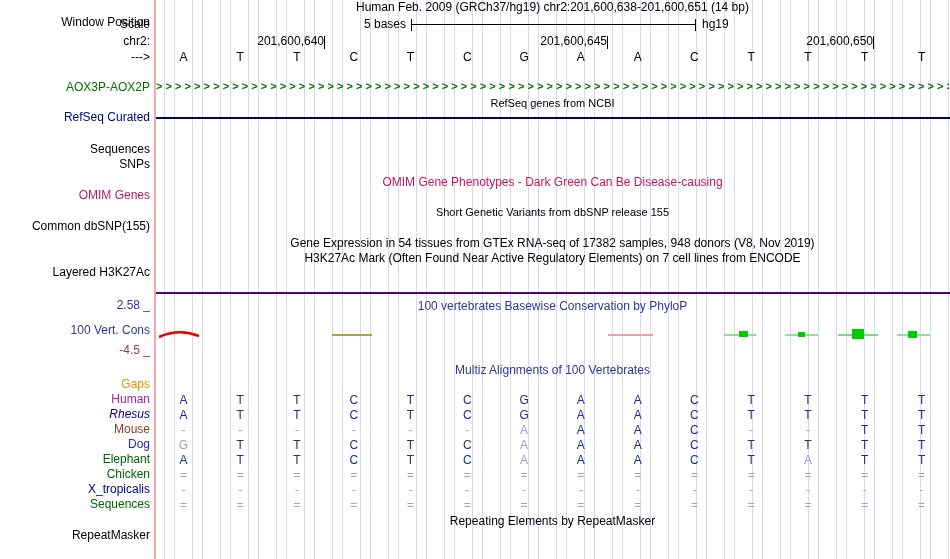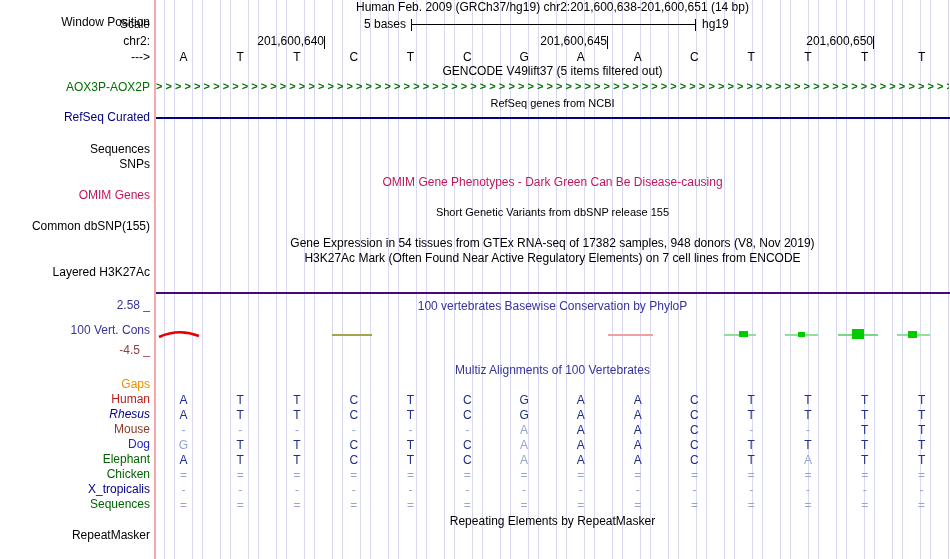--- a/index.html
+++ b/index.html
@@ -86,21 +86,20 @@
       <div class="cell">G</div>
       <div class="cell">A</div>
       <div class="cell">A</div>
       <div class="cell">C</div>
       <div class="cell">T</div>
       <div class="cell">T</div>
       <div class="cell">T</div>
       <div class="cell">T</div>
     </div>
 
-  <div class="ct" style="top:65px">GENCODE V49lift37 (5 items filtered out)</div>
   <div class="ll green" style="top:81px">AOX3P-AOX2P</div>
   <div id="gene-arrows">&gt;&gt;&gt;&gt;&gt;&gt;&gt;&gt;&gt;&gt;&gt;&gt;&gt;&gt;&gt;&gt;&gt;&gt;&gt;&gt;&gt;&gt;&gt;&gt;&gt;&gt;&gt;&gt;&gt;&gt;&gt;&gt;&gt;&gt;&gt;&gt;&gt;&gt;&gt;&gt;&gt;&gt;&gt;&gt;&gt;&gt;&gt;&gt;&gt;&gt;&gt;&gt;&gt;&gt;&gt;&gt;&gt;&gt;&gt;&gt;&gt;&gt;&gt;&gt;&gt;&gt;&gt;&gt;&gt;&gt;&gt;&gt;&gt;&gt;&gt;&gt;&gt;&gt;&gt;&gt;&gt;&gt;&gt;&gt;&gt;&gt;&gt;&gt;&gt;&gt;&gt;&gt;&gt;&gt;&gt;&gt;&gt;&gt;&gt;&gt;&gt;&gt;&gt;&gt;&gt;&gt;&gt;&gt;&gt;&gt;</div>
 
   <div class="ct small" style="top:97px">RefSeq genes from NCBI</div>
   <div class="ll navy" style="top:111px">RefSeq Curated</div>
   <div id="refseq-line"></div>
 
   <div class="ll" style="top:143px">Sequences</div>
   <div class="ll" style="top:158px">SNPs</div>
 
@@ -131,21 +130,21 @@
       <div class="mark" style="left: 798px; top: 332px; width: 7px; height: 5px; background: rgb(0, 204, 0);"></div>
       <div class="mark" style="left: 838px; top: 334px; width: 40px; height: 2px; background: rgb(122, 216, 132);"></div>
       <div class="mark" style="left: 852px; top: 329px; width: 12px; height: 10px; background: rgb(0, 204, 0);"></div>
       <div class="mark" style="left: 897px; top: 334px; width: 33px; height: 2px; background: rgb(144, 224, 152);"></div>
       <div class="mark" style="left: 908px; top: 331px; width: 9px; height: 7px; background: rgb(0, 204, 0);"></div>
     </div>
 
   <div class="ct tblue" style="top:364px">Multiz Alignments of 100 Vertebrates</div>
   <div class="ll orange" style="top:378px">Gaps</div>
   <div id="species-labels">
-      <div class="ll" style="top: 393px; color: #b91c1c;">Human</div>
+      <div class="ll" style="top: 393px; color: #a21caf;">Human</div>
       <div class="ll" style="top: 408px; color: rgb(0, 0, 139); font-style: italic;">Rhesus</div>
       <div class="ll" style="top: 423px; color: rgb(139, 58, 38);">Mouse</div>
       <div class="ll" style="top: 438px; color: rgb(36, 36, 200);">Dog</div>
       <div class="ll" style="top: 453px; color: rgb(0, 100, 0);">Elephant</div>
       <div class="ll" style="top: 468px; color: rgb(0, 100, 0);">Chicken</div>
       <div class="ll" style="top: 483px; color: rgb(0, 0, 139);">X_tropicalis</div>
       <div class="ll" style="top: 498px; color: rgb(0, 100, 0);">Sequences</div>
     </div>
   <div id="alignment-rows">
       <div class="aln-row" style="top: 393px;">

